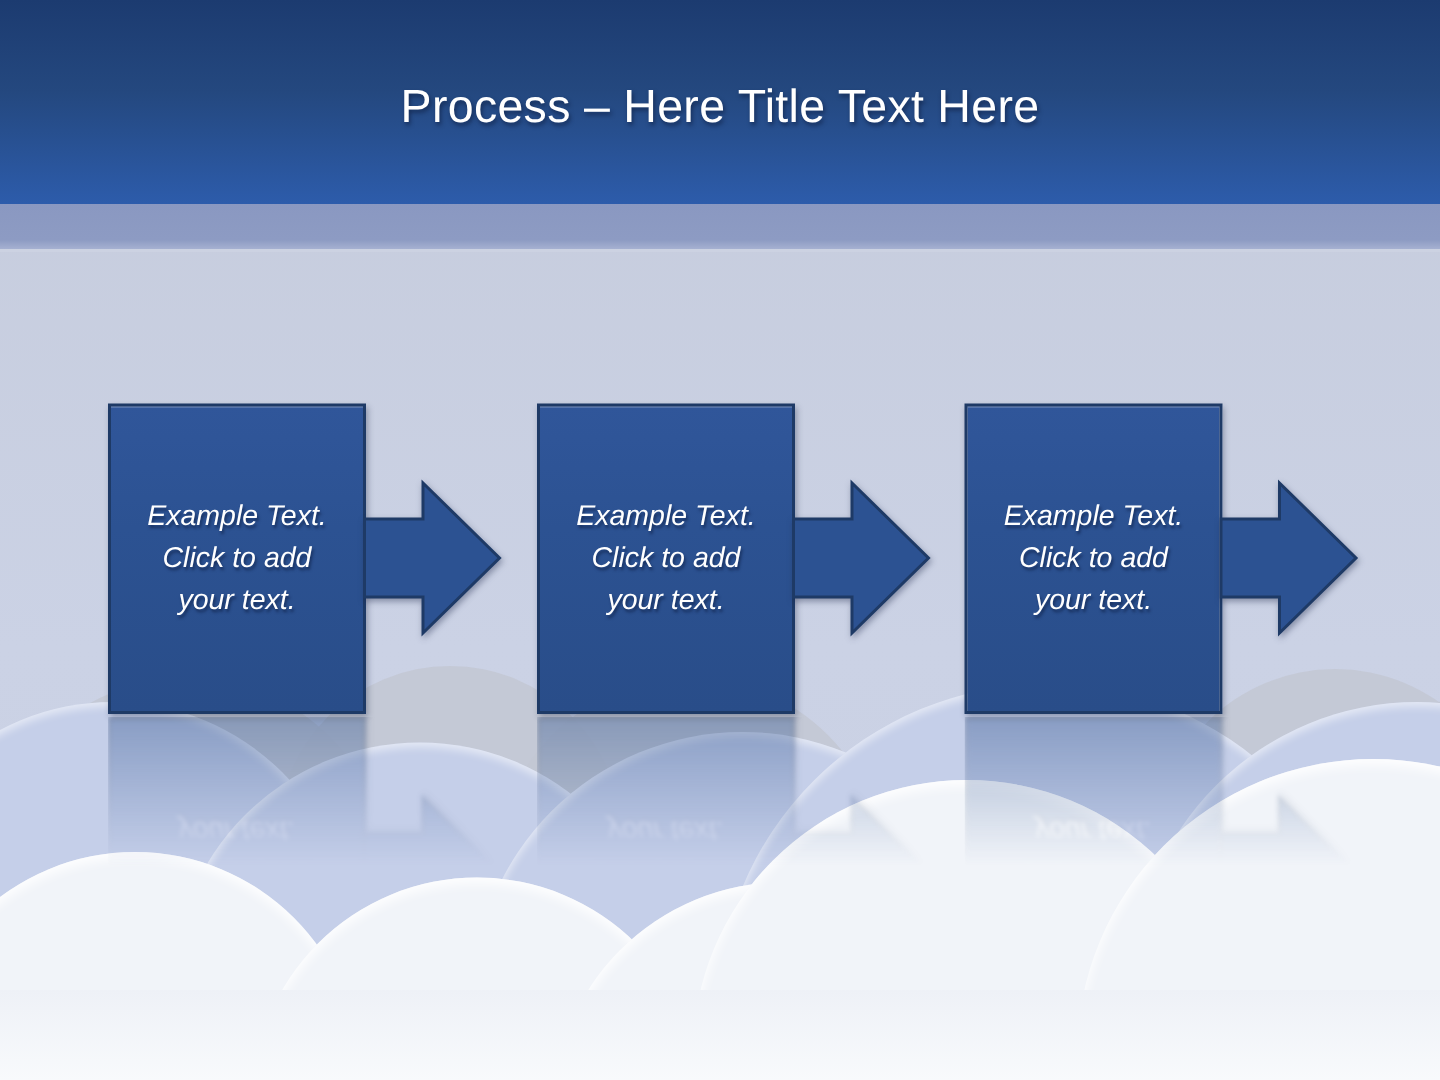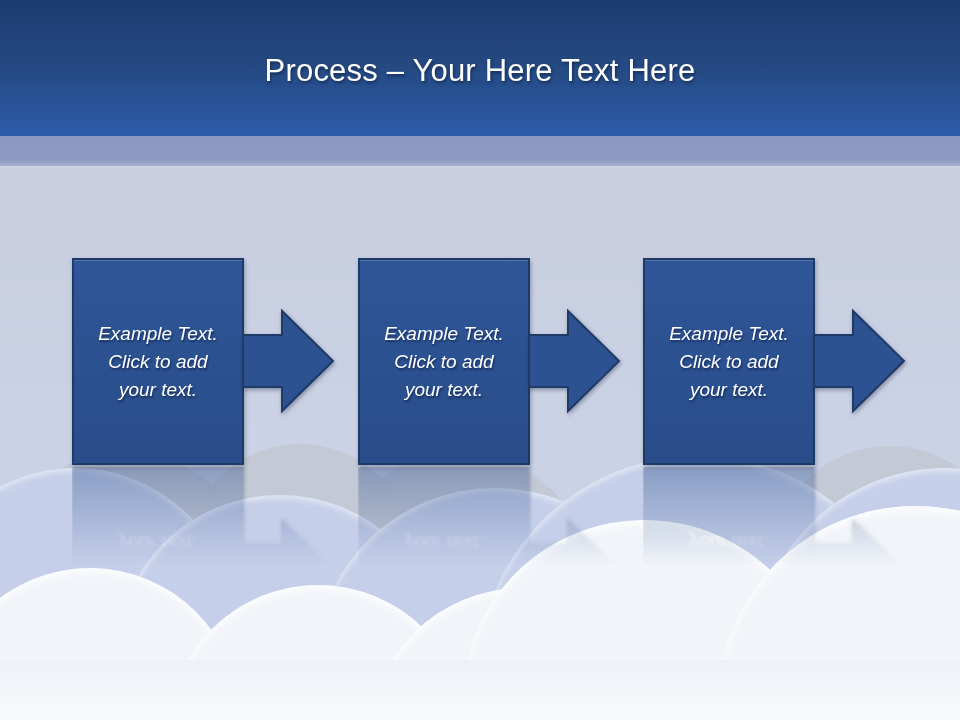--- a/index.html
+++ b/index.html
@@ -49,21 +49,21 @@
   .cw2{left:168px;top:585px;width:300px;height:300px;}
   .cw3{left:368px;top:588px;width:310px;height:310px;}
   .cw4{left:462px;top:520px;width:365px;height:365px;}
   .cw5{left:718px;top:506px;width:395px;height:395px;}
   .cloud-base {
     position:absolute; left:0; top:660px; width:960px; height:60px;
     background:linear-gradient(180deg,#eef1f7 0%, #f8fafc 100%);
   }
 
   
-  .step { position:absolute; top:258px; width:263px; height:207px; }
+  .step { position:absolute; top:269px; width:263px; height:207px; }
   .step-1 { left:72px; } .step-2 { left:358px; } .step-3 { left:643px; }
   .shape { position:absolute; left:0; top:0; width:263px; height:207px; }
   .box {
     position:absolute; left:0; top:0; width:172px; height:207px;
     box-sizing:border-box; border:2px solid var(--accent-border,#1e3a66);
     background:linear-gradient(180deg,#30569a 0%, var(--accent-fill,#2c5292) 40%, #294d89 100%);
     box-shadow:inset 0 1px 0 rgba(255,255,255,0.18), 1px 2px 4px rgba(30,40,70,0.35);
     display:flex; align-items:center; justify-content:center;
   }
   .box-text {
@@ -85,21 +85,21 @@
             mask-image:linear-gradient(to bottom, rgba(0,0,0,0) 52%, rgba(0,0,0,0.7) 100%);
     pointer-events:none;
   }
 </style>
 </head>
 <body>
 
 <div class="stage">
 
   <div class="header">
-    <div class="title"><span class="t-bold">Process</span><span class="t-rest"> – Your Here Text Here</span></div>
+    <div class="title"><span class="t-bold">Process</span><span class="t-rest"> – Here Title Text Here</span></div>
   </div>
   <div class="band"></div>
 
   <div class="cloud cloud-gray cg1"></div>
   <div class="cloud cloud-gray cg2"></div>
   <div class="cloud cloud-gray cg3"></div>
   <div class="cloud cloud-gray cg4"></div>
   <div class="cloud cloud-gray cg5"></div>
   <div class="cloud cloud-gray cg6"></div>
   <div class="cloud cloud-blue cb1"></div>

